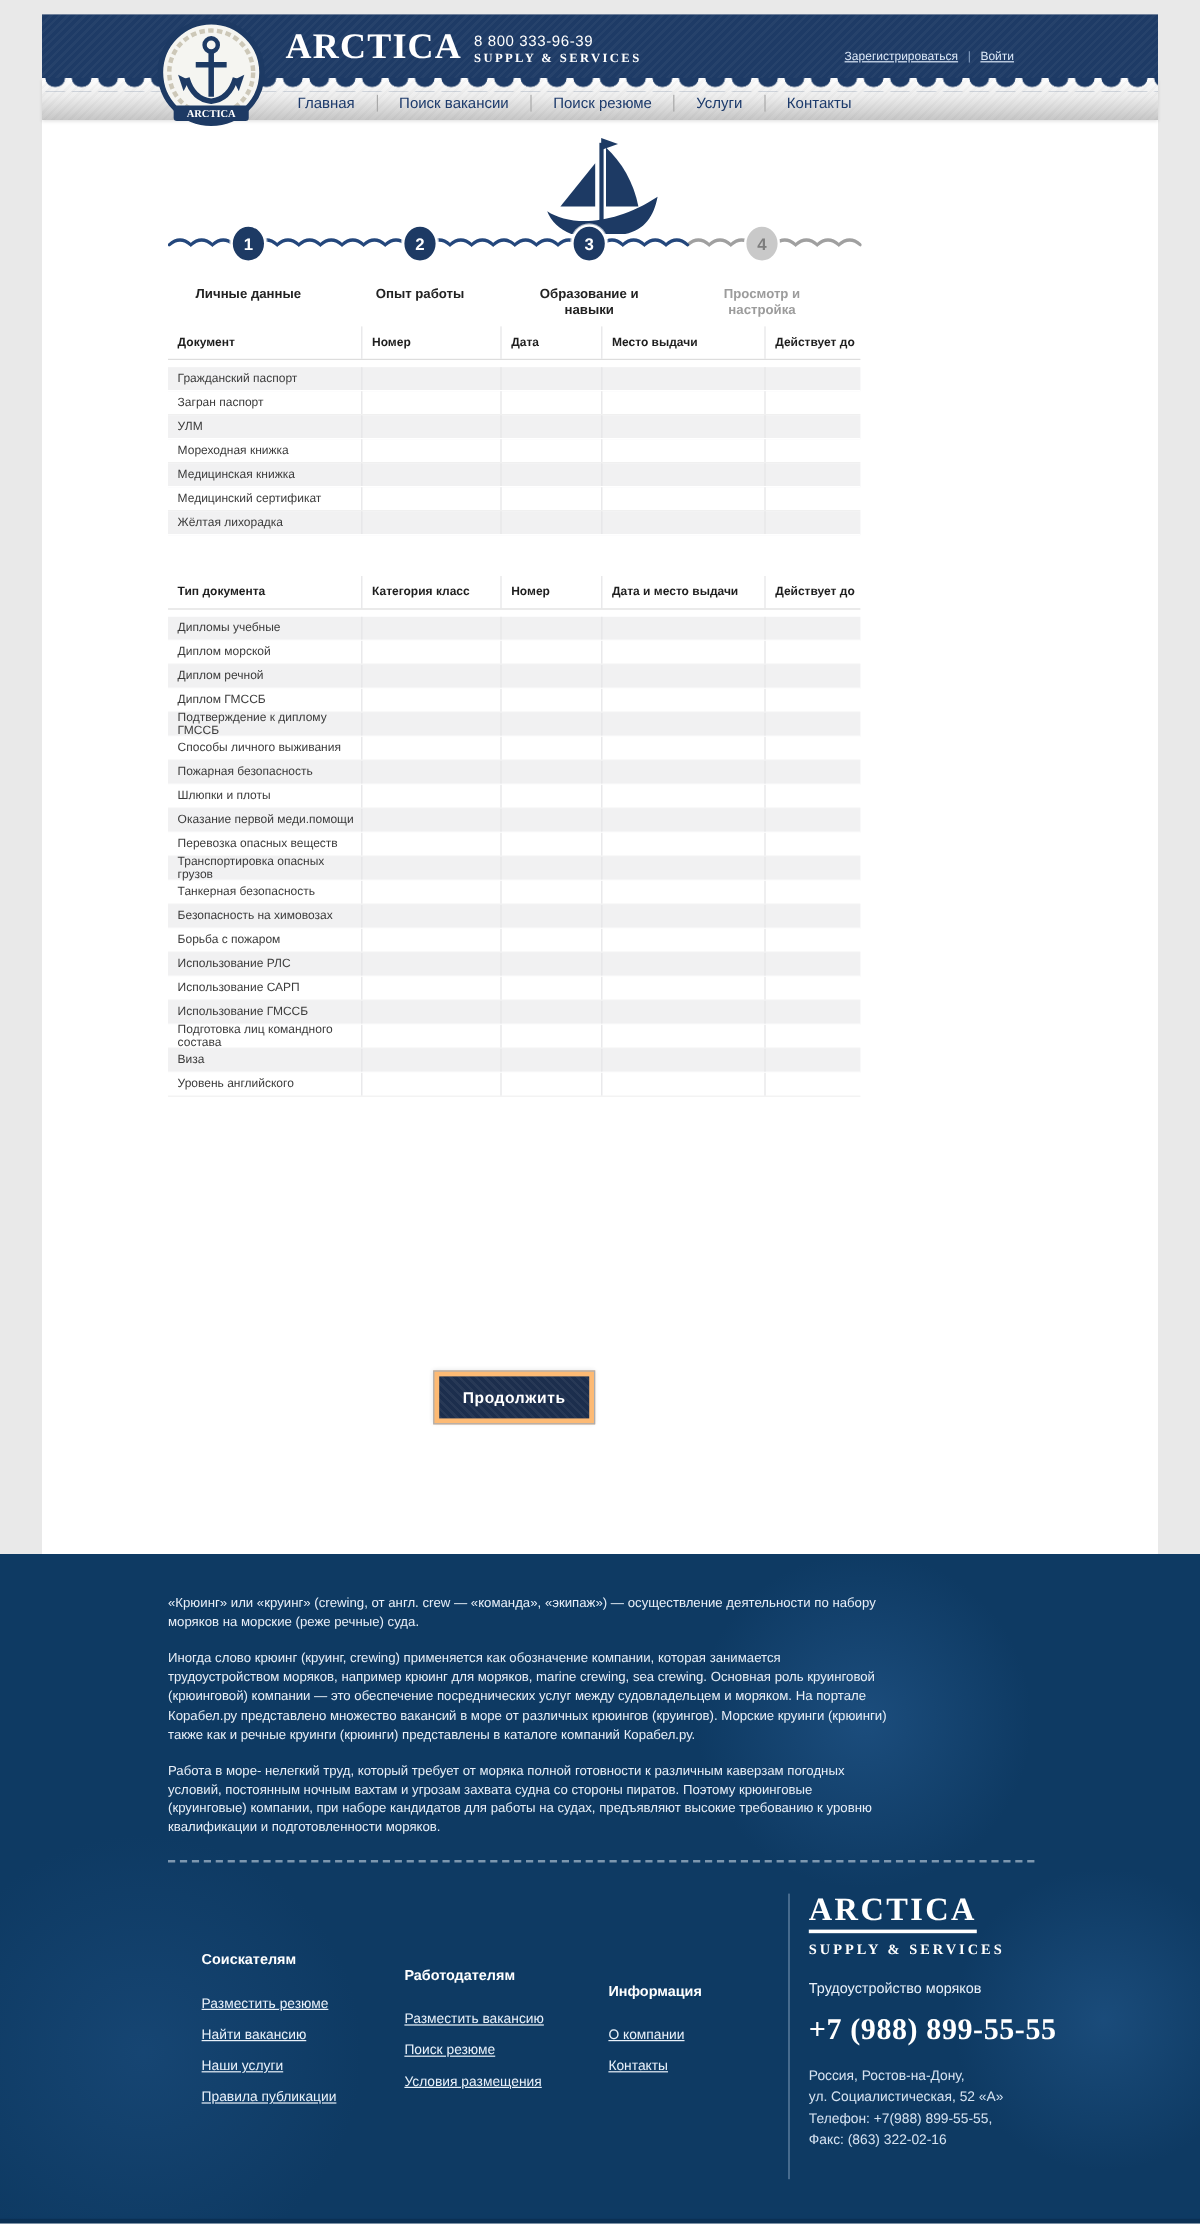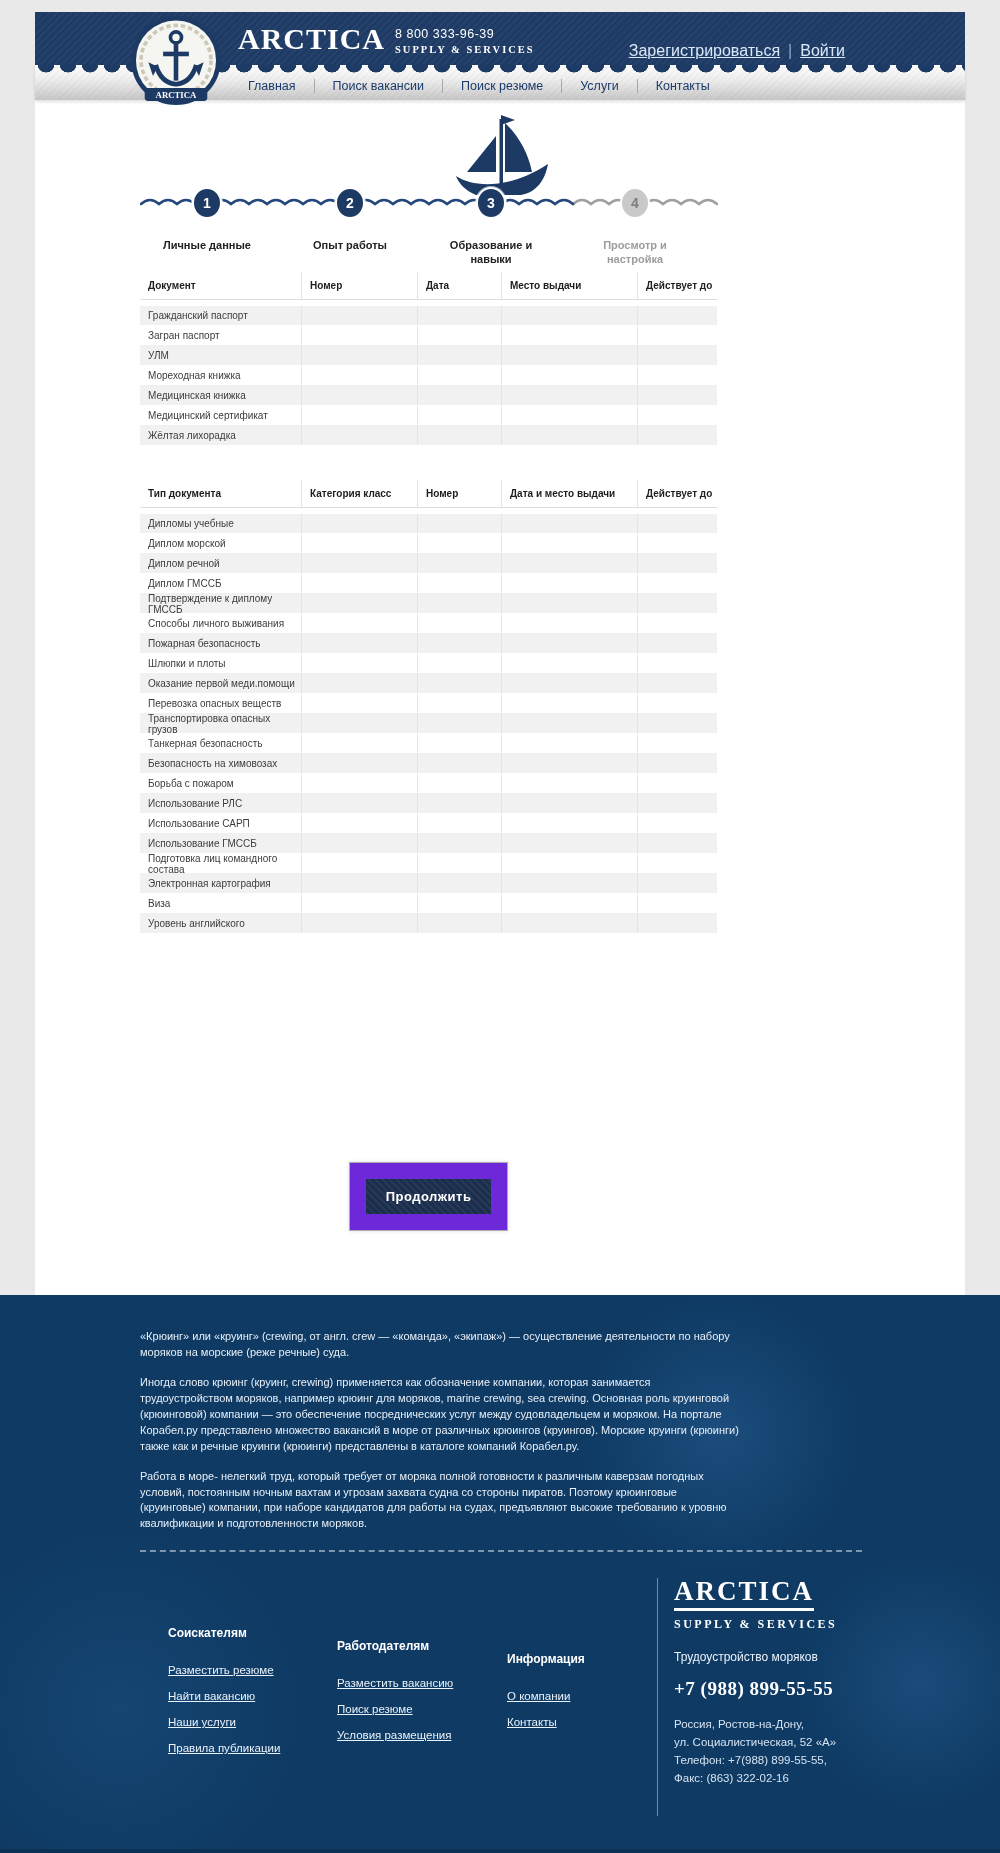--- a/index.html
+++ b/index.html
@@ -23,21 +23,21 @@
   .logo-title {
     font-family:"Liberation Serif", serif; font-weight:bold; color:#fff;
     font-size:30px; letter-spacing:1px; text-transform:uppercase; line-height:1;
   }
   .logo-side { margin-left:10px; padding-top:3px; }
   .hdr-phone { color:#fff; font-size:12.5px; letter-spacing:.5px; }
   .logo-sub {
     margin-top:3px; color:#fff; font-family:"Liberation Serif", serif; font-weight:bold;
     font-size:10.5px; letter-spacing:2px; text-transform:uppercase;
   }
-  .auth { position:absolute; right:120px; top:30px; font-size:16px; color:#cfe0f5; }
+  .auth { position:absolute; right:120px; top:30px; font-size:10px; color:#cfe0f5; }
   .auth a { color:#dbe8f8; text-decoration:underline; cursor:pointer; }
   .auth .sep { margin:0 8px; color:#8fa8c9; }
 
   
   .navbar {
     height:35px; position:relative;
     background:linear-gradient(180deg,#ffffff 0%,#ececec 45%,#c7c7c7 100%);
     background-image:repeating-linear-gradient(135deg, rgba(0,0,0,.025) 0 2px, rgba(255,255,255,0) 2px 5px),
                      linear-gradient(180deg,#ffffff 0%,#ececec 45%,#c7c7c7 100%);
     box-shadow:0 2px 3px rgba(0,0,0,.12);
@@ -81,21 +81,21 @@
   .t-head .t-cell { font-weight:bold; color:#1e1e1e; }
   .t-row { display:flex; height:20px; align-items:center; border-bottom:1px solid #fff; }
   .t-row:nth-child(odd) { background:#f1f1f2; }
   .t-row:nth-child(even) { border-bottom:1px solid #f0f0f0; }
   .t-cell { height:100%; display:flex; align-items:center; padding-left:8px; color:#3c3c3c; border-right:1px solid #e4e4e6; }
   .t-cell:last-child { border-right:none; }
   .c1 { width:162px; } .c2 { width:116px; } .c3 { width:84px; } .c4 { width:136px; } .c5 { width:79px; }
 
   
   .btn-wrap { margin:228px 0 0 105px; width:577px; display:flex; justify-content:center; }
-  .btn-outer { border:1px solid #a9adb3; background:#6d28d9; padding:16px; box-shadow:0 0 4px rgba(0,0,0,.12); }
+  .btn-outer { border:1px solid #a9adb3; background:#fdba74; padding:4px; box-shadow:0 0 4px rgba(0,0,0,.12); }
   .btn {
     background:#1c2e4d;
     background-image:repeating-linear-gradient(45deg, rgba(255,255,255,.05) 0 2px, rgba(0,0,0,0) 2px 5px);
     color:#fff; font-weight:bold; font-size:13px; padding:10px 20px; cursor:pointer; letter-spacing:.5px;
   }
 
   
   .footer {
     width:1000px; height:558px; overflow:hidden;
     background-color:#0e3a63;
@@ -116,21 +116,21 @@
   .fb-title {
     display:inline-block; font-family:"Liberation Serif", serif; font-weight:bold; color:#fff;
     font-size:27px; letter-spacing:2px; text-transform:uppercase; line-height:1;
     border-bottom:3px solid #fff; padding-bottom:3px;
   }
   .fb-sub {
     margin-top:6px; color:#fff; font-family:"Liberation Serif", serif; font-weight:bold;
     font-size:12px; letter-spacing:2.5px; text-transform:uppercase;
   }
   .fb-tag { margin-top:18px; color:#eaf2fb; font-size:12px; }
-  .fb-phone { margin-top:14px; color:#fff; font-family:"Liberation Serif", serif; font-weight:bold; font-size:19px; letter-spacing:.5px; }
+  .fb-phone { margin-top:14px; color:#fff; font-family:"Liberation Serif", serif; font-weight:bold; font-size:25px; letter-spacing:.5px; }
   .fb-addr { margin-top:16px; font-size:11.5px; line-height:1.55; color:#d6e3f2; }
 </style>
 </head>
 <body>
 
 <div class="page">
   <div class="site">
 
     <div class="emblem">
       <svg width="92" height="102" viewBox="0 0 100 110">
@@ -382,27 +382,20 @@
           </div>
         <div class="t-row">
             <div class="t-cell c1">Использование ГМССБ</div>
             <div class="t-cell c2"></div>
             <div class="t-cell c3"></div>
             <div class="t-cell c4"></div>
             <div class="t-cell c5"></div>
           </div>
         <div class="t-row">
             <div class="t-cell c1">Подготовка лиц командного состава</div>
-            <div class="t-cell c2"></div>
-            <div class="t-cell c3"></div>
-            <div class="t-cell c4"></div>
-            <div class="t-cell c5"></div>
-          </div>
-        <div class="t-row">
-            <div class="t-cell c1">Электронная картография</div>
             <div class="t-cell c2"></div>
             <div class="t-cell c3"></div>
             <div class="t-cell c4"></div>
             <div class="t-cell c5"></div>
           </div>
         <div class="t-row">
             <div class="t-cell c1">Виза</div>
             <div class="t-cell c2"></div>
             <div class="t-cell c3"></div>
             <div class="t-cell c4"></div>

